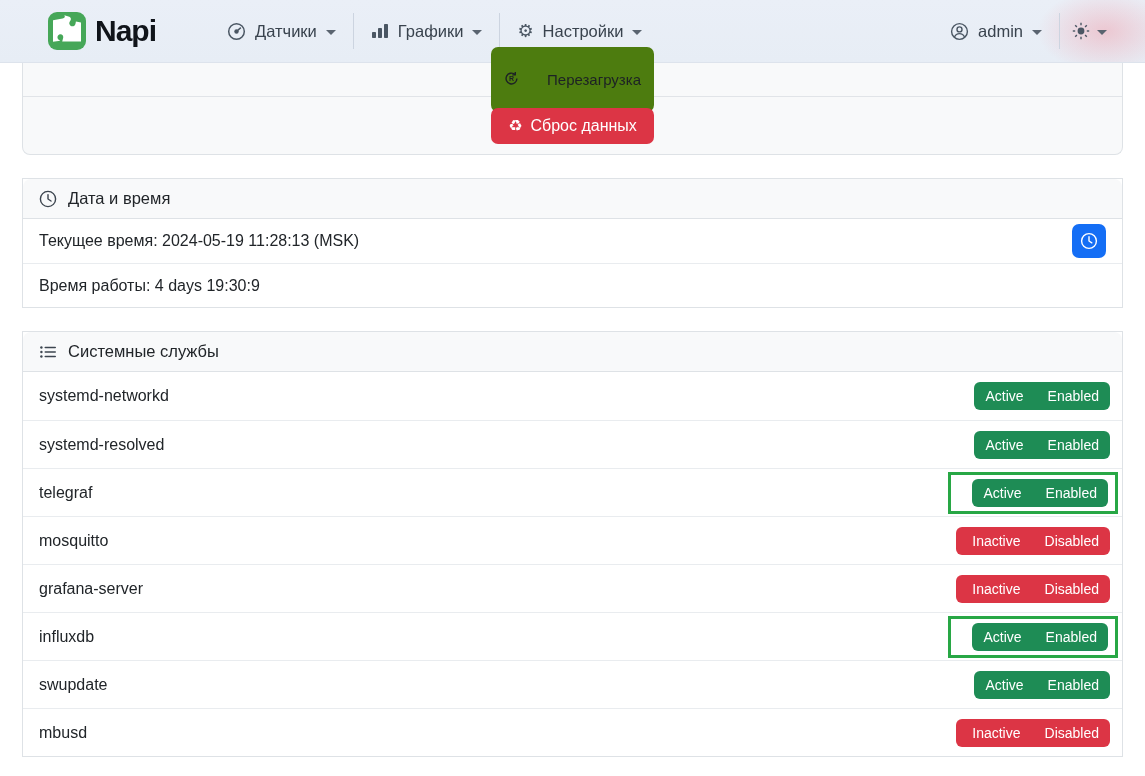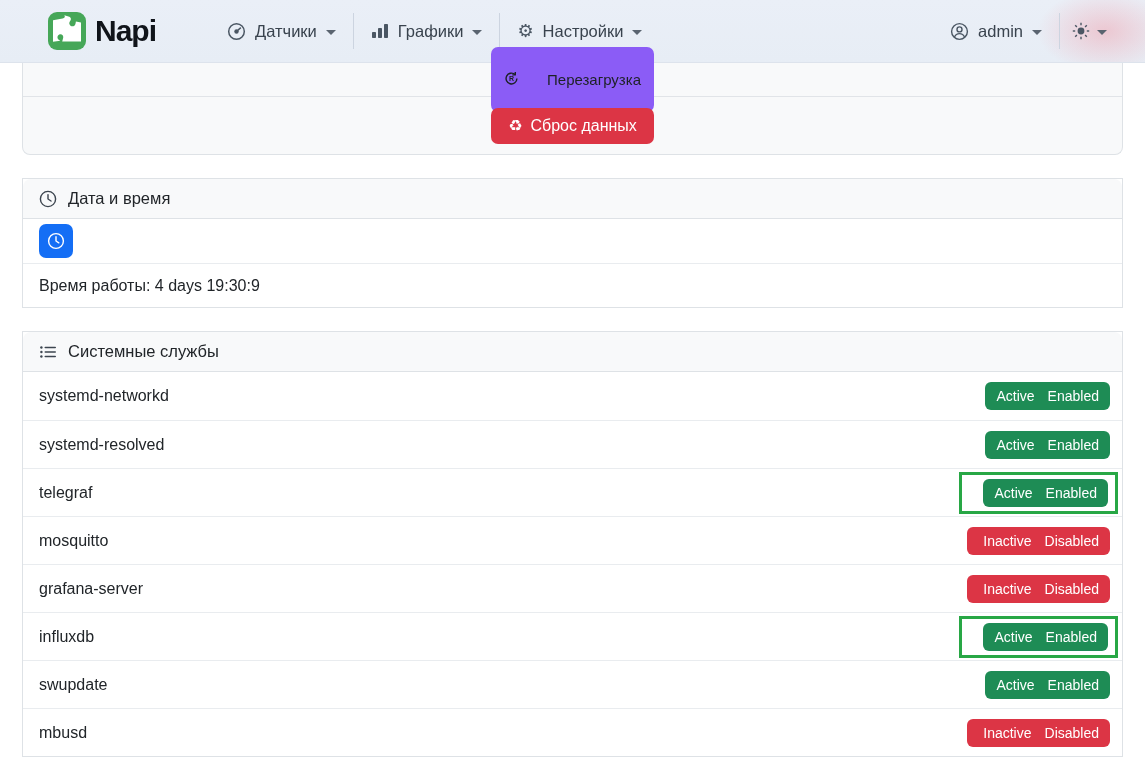--- a/index.html
+++ b/index.html
@@ -36,42 +36,42 @@
   .content { padding:0 22px; }
   .card { border:1px solid #dee2e6; border-radius:0; background:#fff; }
 
   .card-power { border-top:none; border-radius:0 0 8px 8px; background:#f8f9fa; }
   .power-row1 { height:34px; display:flex; align-items:center; justify-content:center; gap:8px;
     border-bottom:1px solid #e1e4e8; }
   .power-row2 { height:57px; display:flex; align-items:center; justify-content:center; }
 
   .btn { display:inline-flex; align-items:center; gap:8px; border:none; border-radius:7px;
     font-family:inherit; font-size:15px; cursor:pointer; line-height:1; }
-  .btn-warning { background:#8b5cf6; color:#1d2125; padding:24px 13px;gap:28px; }
+  .btn-warning { background:#4d7c0f; color:#1d2125; padding:24px 13px;gap:28px; }
   .btn-danger  { background:#dc3545; color:#ffffff; padding:7px 13px; }
   .btn-reset   { background:#dc3545; color:#ffffff; padding:10px 17px; font-size:16px; }
   .btn-clock   { width:34px; height:34px; border-radius:7px; background:#146ef5; color:#fff;
     display:flex; align-items:center; justify-content:center; padding:0; }
 
   .card-block { margin-top:23px; }
   .card-header { display:flex; align-items:center; gap:11px; padding:10px 16px;
     background:#f8f9fa; border-bottom:1px solid #dee2e6; border-radius:8px 8px 0 0;
     font-size:16.5px; color:#212529; }
   .hdr-icon { display:inline-flex; color:#3c454f; }
 
   .info-row { display:flex; align-items:center; justify-content:space-between;
     padding:5px 16px; min-height:44px; font-size:16px; }
   .info-row + .info-row { border-top:1px solid #e9ecef; }
 
   .svc-row { display:flex; align-items:center; justify-content:space-between;
     height:48px; padding:0 12px 0 16px; font-size:16px; }
   .svc-row + .svc-row { border-top:1px solid #e9ecef; }
   .svc-name { color:#212529; }
 
-  .badge-group { display:inline-flex; align-items:center; gap:13px;
+  .badge-group { display:inline-flex; align-items:center; gap:24px;
     border-radius:6px; padding:7px 11px; font-size:14px; color:#fff; line-height:1; }
   .badge-success { background:#1e8c55; }
   .badge-danger  { background:#dc3545;padding-left:16px; }
 
   .hl-wrap { display:inline-flex; align-items:center; justify-content:flex-end;
     border:3px solid #28a745; padding:4px 7px 4px 21px; margin-right:-8px; }
 
   .recycle-glyph { font-size:16px; line-height:1; }
 </style>
 </head>
@@ -179,20 +179,21 @@
     <div class="card-header">
       <span class="hdr-icon">
         <svg width="18" height="18" viewBox="0 0 18 18" fill="none" stroke="currentColor" stroke-width="1.4">
           <circle cx="9" cy="9" r="7.6"></circle>
           <path d="M9 4.6V9l3 2" stroke-linecap="round" stroke-linejoin="round"></path>
         </svg>
       </span>
       <span>Дата и время</span>
     </div>
     <div class="info-row">
+      <span>Текущее время: 2024-05-19 11:28:13 (MSK)</span>
       <button class="btn btn-clock">
         <span style="display:inline-flex;">
           <svg width="18" height="18" viewBox="0 0 18 18" fill="none" stroke="#ffffff" stroke-width="1.4">
             <circle cx="9" cy="9" r="7.4"></circle>
             <path d="M9 4.8V9l2.8 1.8" stroke-linecap="round" stroke-linejoin="round"></path>
           </svg>
         </span>
       </button>
     </div>
     <div class="info-row">

